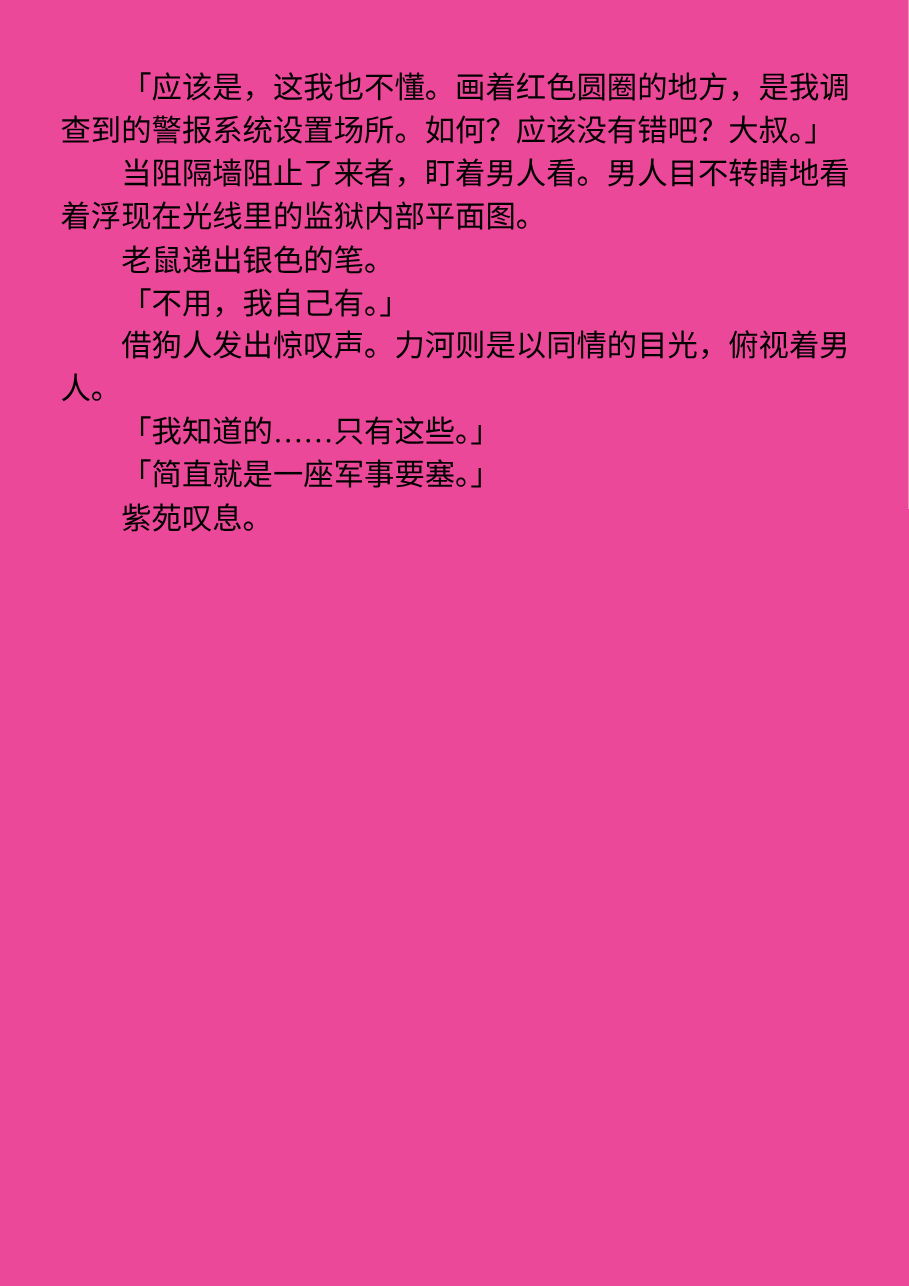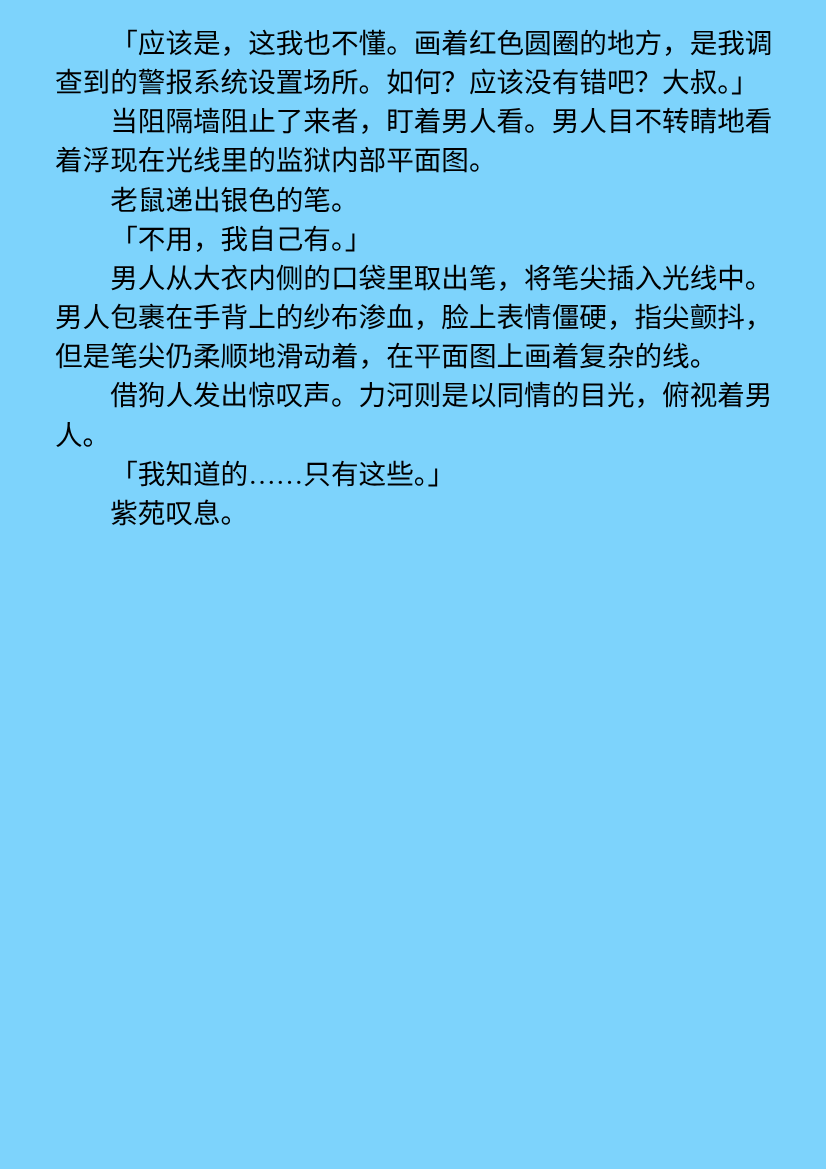--- a/index.html
+++ b/index.html
@@ -9,22 +9,22 @@
   }
   body {
     width: 826px;
     height: 1169px;
     overflow: hidden;
   }
   .page {
     box-sizing: border-box;
     width: 826px;
     height: 1169px;
-    background: #7dd3fc;
-    padding: 24px 50px 0 55px;
+    background: #ec4899;
+    padding: 60px 50px 0 55px;
   }
   .text-block {
     width: 720px;
   }
   .para {
     margin: 0;
     padding: 0;
     font-family: "Liberation Serif", "DejaVu Serif", serif;
     font-size: 27.6px;
     line-height: 39.15px;
@@ -38,18 +38,18 @@
 </style>
 </head>
 <body>
 
 <div class="page">
   <div class="text-block" id="text-block">
       <p class="para">「应该是，这我也不懂。画着红色圆圈的地方，是我调查到的警报系统设置场所。如何？应该没有错吧？大叔。」</p>
       <p class="para">当阻隔墙阻止了来者，盯着男人看。男人目不转睛地看着浮现在光线里的监狱内部平面图。</p>
       <p class="para">老鼠递出银色的笔。</p>
       <p class="para">「不用，我自己有。」</p>
-      <p class="para">男人从大衣内侧的口袋里取出笔，将笔尖插入光线中。男人包裹在手背上的纱布渗血，脸上表情僵硬，指尖颤抖，但是笔尖仍柔顺地滑动着，在平面图上画着复杂的线。</p>
       <p class="para">借狗人发出惊叹声。力河则是以同情的目光，俯视着男人。</p>
       <p class="para">「我知道的……只有这些。」</p>
+      <p class="para">「简直就是一座军事要塞。」</p>
       <p class="para">紫苑叹息。</p>
     </div>
 </div>
 
 </body></html>

